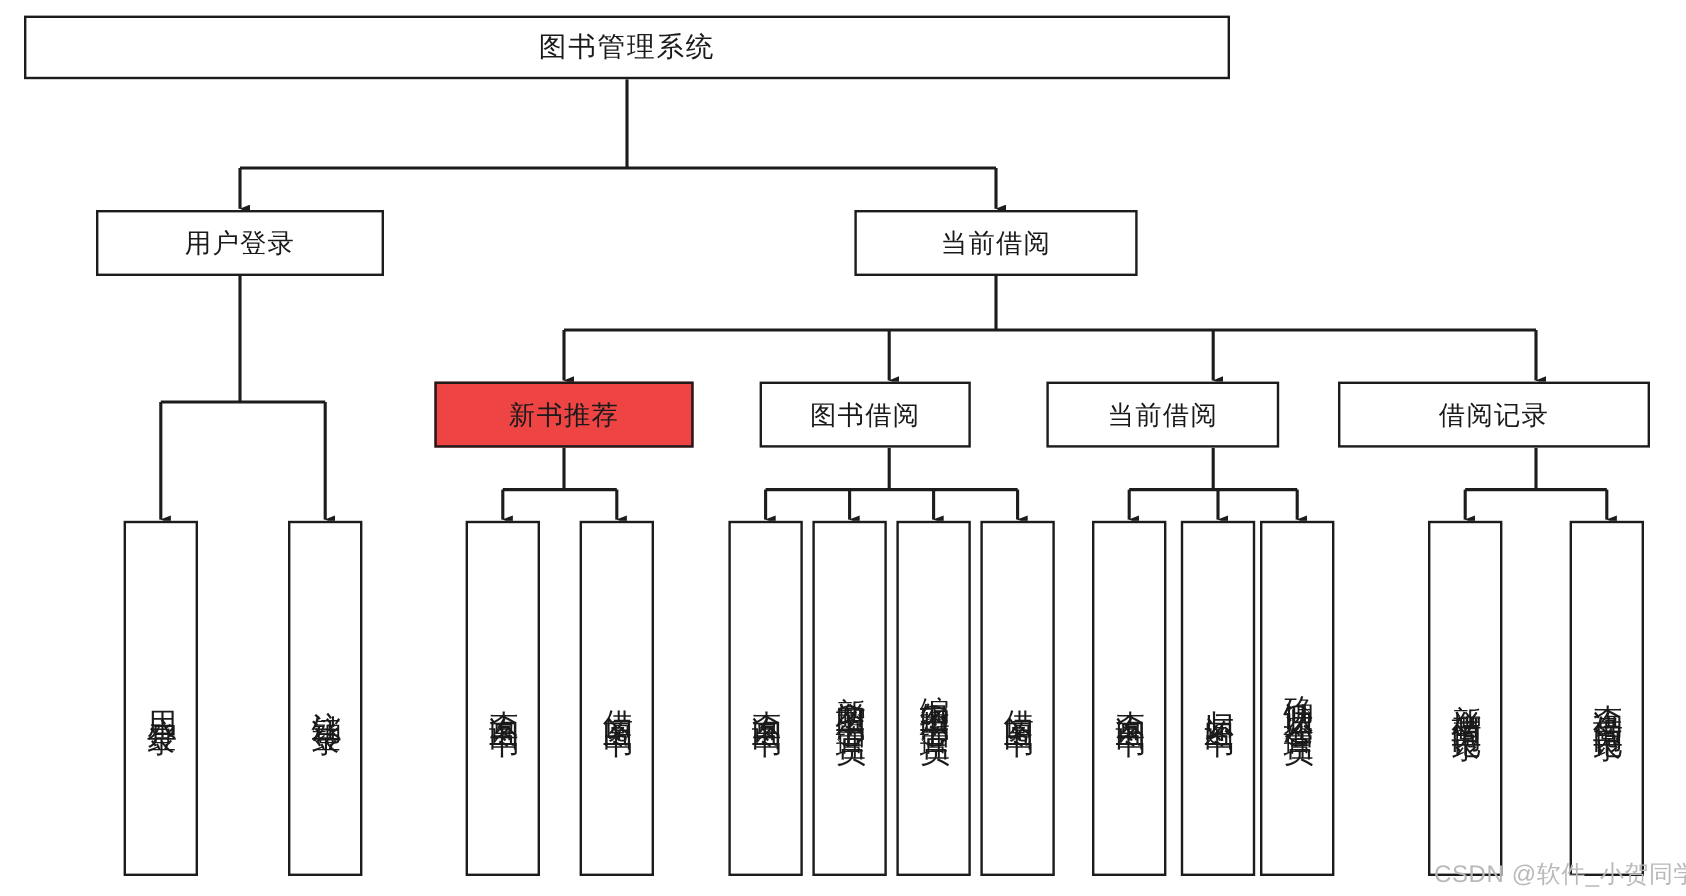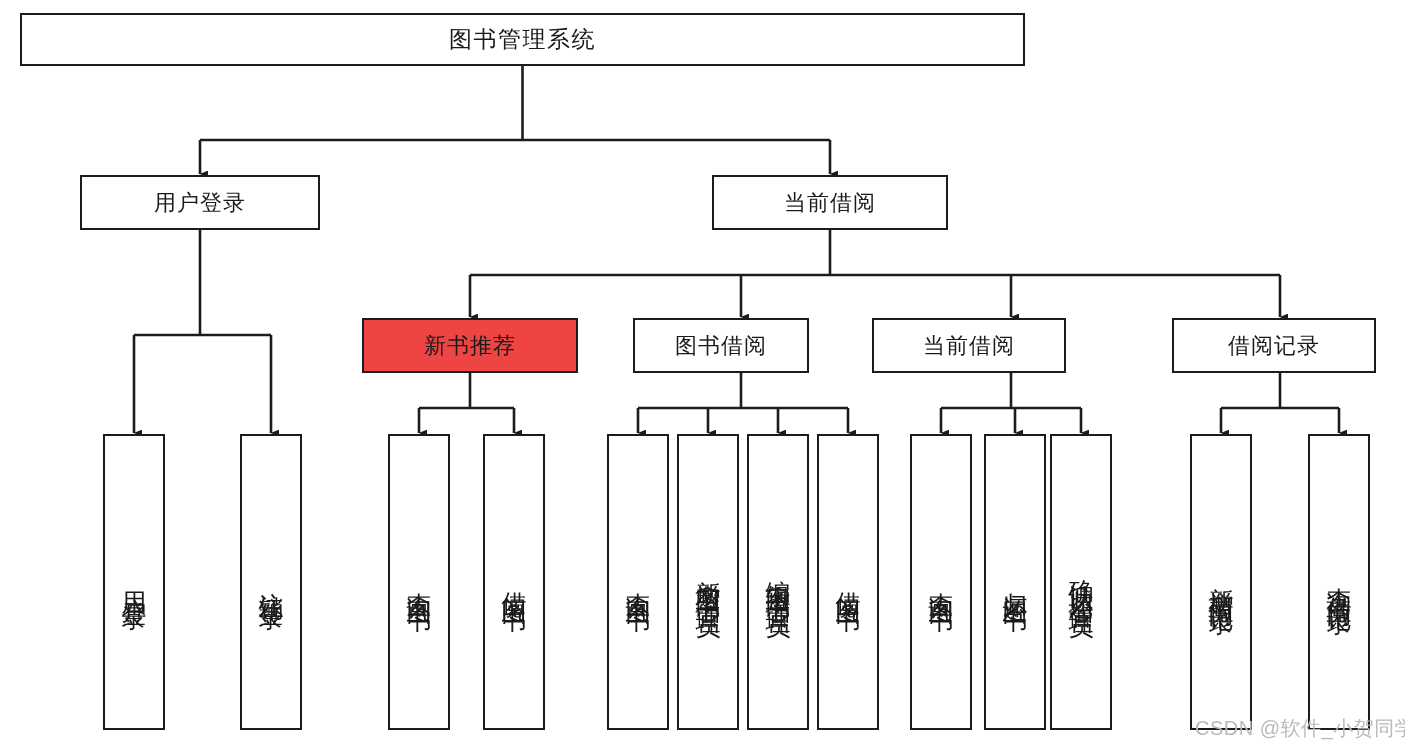--- a/index.html
+++ b/index.html
@@ -131,21 +131,21 @@
       </div>
       <div class="node horiz" style="left: 362px; top: 318px; width: 216px; height: 55px; border-color: rgb(28, 28, 28); background: #ef4444;">
         <span class="node-label" style="color: rgb(26, 26, 26);">新书推荐</span>
       </div>
       <div class="node horiz" style="left: 633px; top: 318px; width: 176px; height: 55px; border-color: rgb(28, 28, 28); background: rgb(255, 255, 255);">
         <span class="node-label" style="color: rgb(26, 26, 26);">图书借阅</span>
       </div>
       <div class="node horiz" style="left: 872px; top: 318px; width: 194px; height: 55px; border-color: rgb(28, 28, 28); background: rgb(255, 255, 255);">
         <span class="node-label" style="color: rgb(26, 26, 26);">当前借阅</span>
       </div>
-      <div class="node horiz" style="left: 1172px; top: 318px; width: 204px; height: 55px; border-color: rgb(28, 28, 28); background: rgb(255, 255, 255);">
+      <div class="node horiz" style="left: 1115px; top: 318px; width: 260px; height: 55px; border-color: rgb(28, 28, 28); background: rgb(255, 255, 255);">
         <span class="node-label" style="color: rgb(26, 26, 26);">借阅记录</span>
       </div>
       <div class="node vert" style="left: 103px; top: 434px; width: 62px; height: 296px; border-color: rgb(28, 28, 28); background: rgb(255, 255, 255);">
         <span class="node-label" style="color: rgb(26, 26, 26);">用户登录</span>
       </div>
       <div class="node vert" style="left: 240px; top: 434px; width: 62px; height: 296px; border-color: rgb(28, 28, 28); background: rgb(255, 255, 255);">
         <span class="node-label" style="color: rgb(26, 26, 26);">注销登录</span>
       </div>
       <div class="node vert" style="left: 388px; top: 434px; width: 62px; height: 296px; border-color: rgb(28, 28, 28); background: rgb(255, 255, 255);">
         <span class="node-label" style="color: rgb(26, 26, 26);">查询图书</span>

